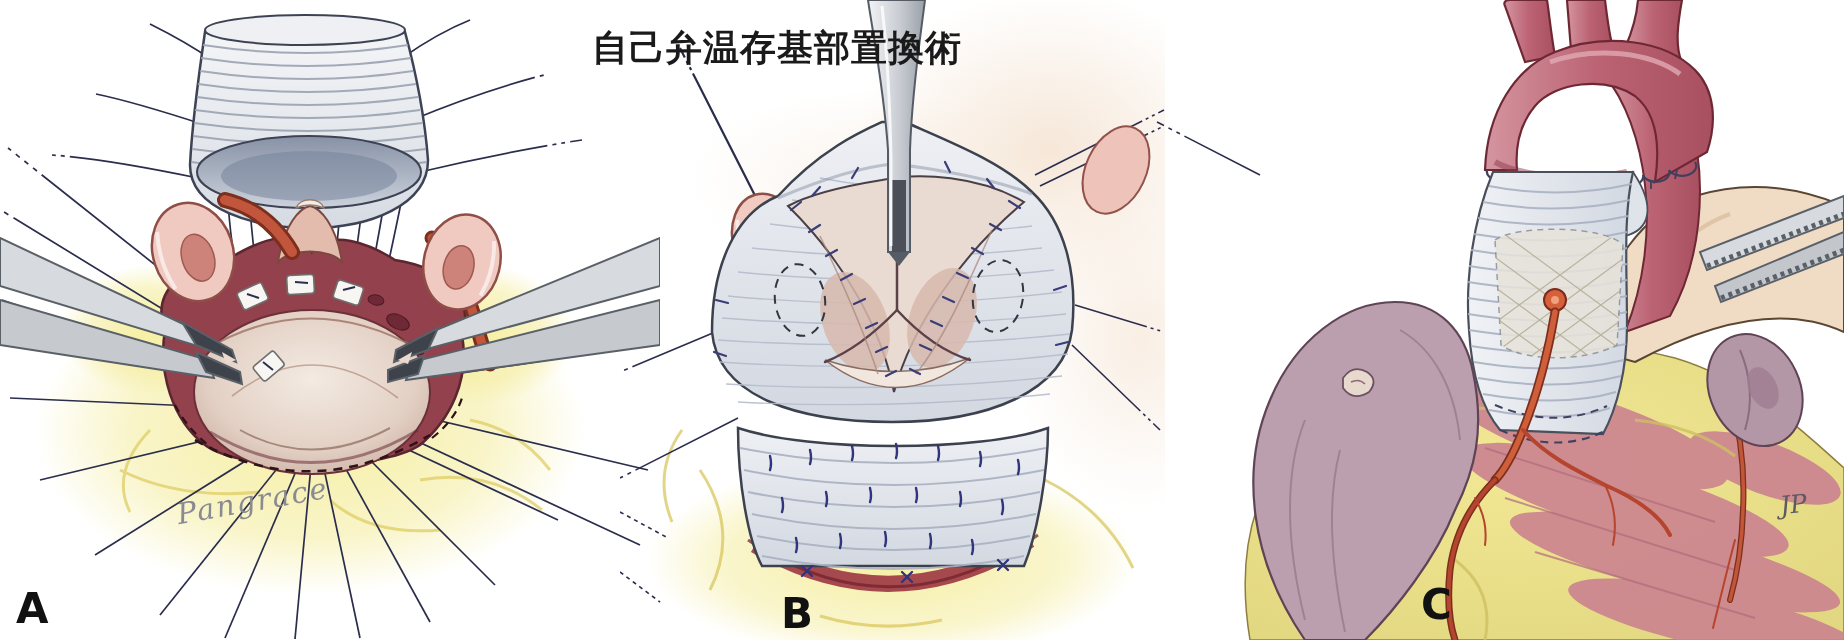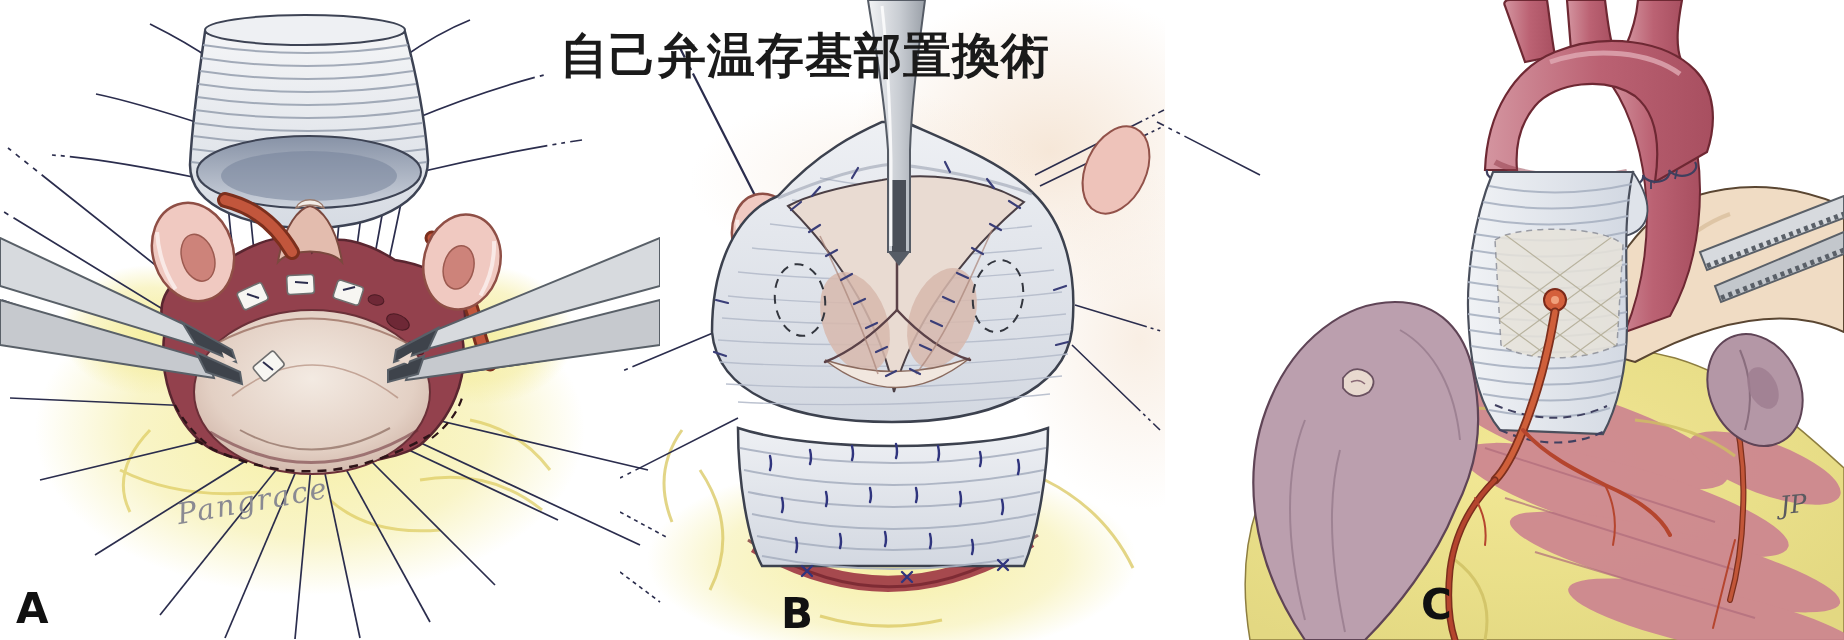--- a/index.html
+++ b/index.html
@@ -1,19 +1,19 @@
 <!DOCTYPE html>
 <html><head>
 <meta charset="utf-8">
 <style>
   html,body{margin:0;padding:0;background:#fff;}
   #stage{position:relative;width:1844px;height:640px;background:#ffffff;overflow:hidden;
          font-family:"DejaVu Sans","Liberation Sans",sans-serif;}
   .panel-svg{position:absolute;top:0;}
-  #figure-title{position:absolute;left:560px;top:24px;font-size:48px;font-weight:bold;
+  #figure-title{position:absolute;left:592px;top:24px;font-size:36px;font-weight:bold;
                 color:#1a1a1a;letter-spacing:1px;white-space:nowrap;font-family:Liberation Serif, serif;}
   .panel-label{position:absolute;font-size:42px;font-weight:bold;color:#111;}
   #label-a{left:16px;top:584px;}
   #label-b{left:781px;top:589px;}
   #label-c{left:1421px;top:580px;}
   #artist-signature{position:absolute;left:176px;top:484px;font-family:"DejaVu Serif","Liberation Serif",serif;
                 font-style:italic;font-size:29px;color:#8a8a92;transform:rotate(-10deg);letter-spacing:2px;}
   #artist-monogram{position:absolute;left:1780px;top:490px;font-family:"DejaVu Serif","Liberation Serif",serif;
                 font-style:italic;font-size:25px;color:#5b5b60;transform:rotate(-6deg);}
 </style>

